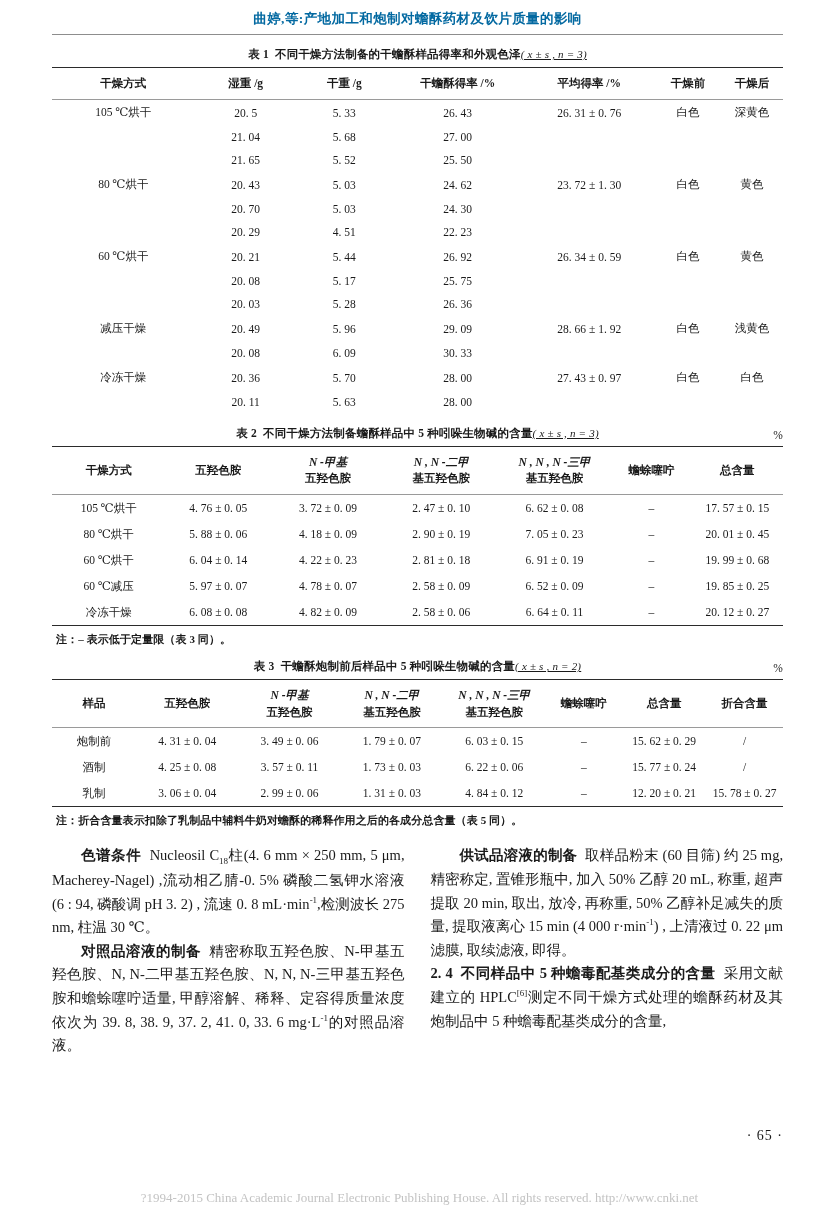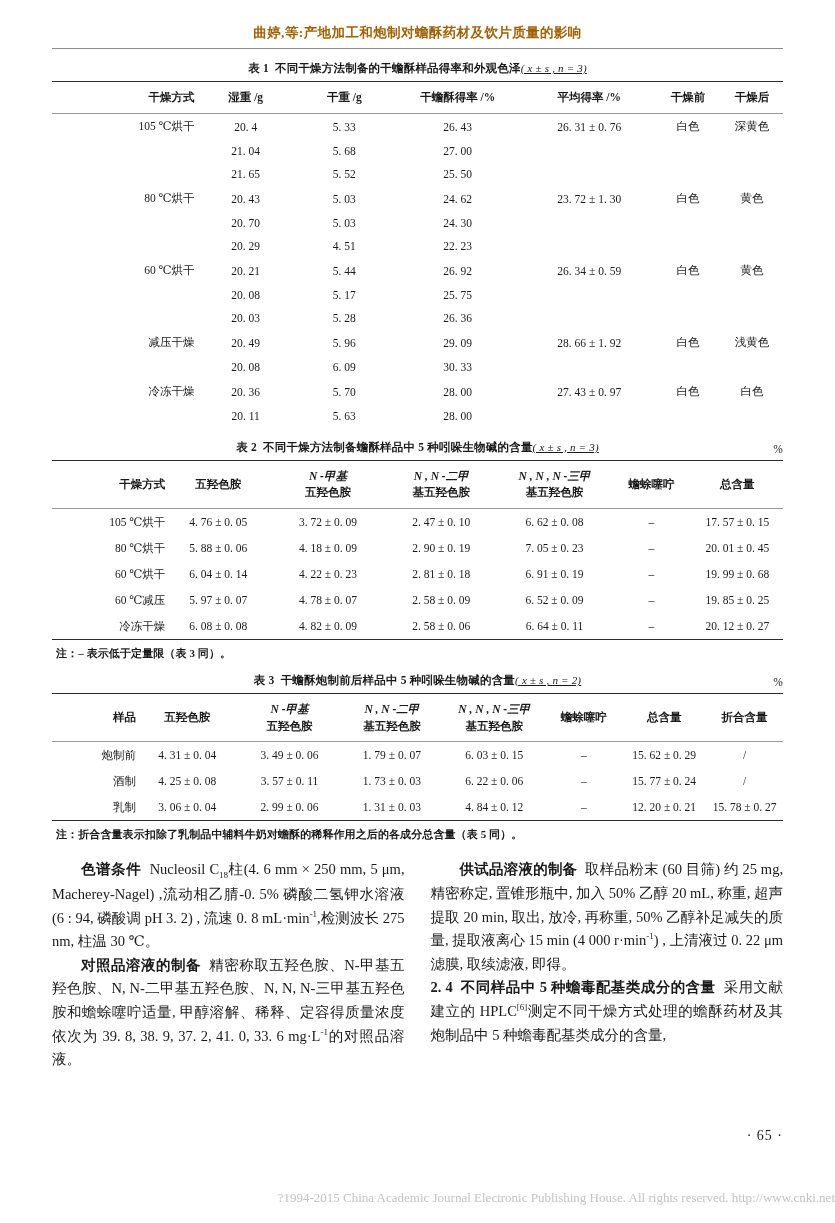--- a/index.html
+++ b/index.html
@@ -21,22 +21,22 @@
     height: 1223px;
     box-sizing: border-box;
   }
 
   
   .running-head {
     text-align: center;
     font-size: 13.5px;
     font-weight: bold;
     letter-spacing: 0.4px;
-    padding-top: 24px;
-    color: #a16207;
+    padding-top: 10px;
+    color: #0369a1;
   }
   .head-rule {
     margin: 6px 52px 0 52px;
     border-top: 1.6px solid #8d8d8d;
   }
 
   
   .table-block {
     margin: 0 52px;
     position: relative;
@@ -80,21 +80,21 @@
   table.data thead th {
     font-weight: bold;
     font-size: 11.5px;
     padding: 7px 0 7px 0;
     line-height: 1.45;
   }
   table.data tbody td {
     padding: 5.5px 0;
     font-size: 11.5px;
   }
-  .c-left { text-align: right; }
+  .c-left { text-align: center; }
   .c-ctr  { text-align: center; }
   .ital { font-style: italic; }
   .bold { font-weight: bold; }
 
   
   .t1 col.c1 { width: 19.5%; }
   .t1 col.c2 { width: 14%; }
   .t1 col.c3 { width: 13%; }
   .t1 col.c4 { width: 18%; }
   .t1 col.c5 { width: 18%; }
@@ -166,21 +166,21 @@
     font-size: 14px;
     letter-spacing: 1px;
   }
 
   
   .watermark {
     position: absolute;
     left: 0;
     top: 1190px;
     width: 835px;
-    text-align: right;
+    text-align: center;
     padding-left: 4px;
     box-sizing: border-box;
     font-size: 13px;
     color: #c3c3c3;
     font-family: "Liberation Serif", serif;
     white-space: nowrap;
   }
 </style>
 </head>
 <body>
@@ -211,21 +211,21 @@
           <th class="c-ctr">干重 /g</th>
           <th class="c-ctr">干蟾酥得率 /%</th>
           <th class="c-ctr">平均得率 /%</th>
           <th class="c-ctr">干燥前</th>
           <th class="c-ctr">干燥后</th>
         </tr>
       </thead>
       <tbody>
         <tr class="rule-mid">
           <td class="c-left">105 ℃烘干</td>
-          <td class="c-ctr">20. 4</td>
+          <td class="c-ctr">20. 5</td>
           <td class="c-ctr">5. 33</td>
           <td class="c-ctr">26. 43</td>
           <td class="c-ctr">26. 31 ± 0. 76</td>
           <td class="c-ctr">白色</td>
           <td class="c-ctr">深黄色</td>
         </tr>
         <tr>
           <td class="c-left"></td>
           <td class="c-ctr">21. 04</td>
           <td class="c-ctr">5. 68</td>

